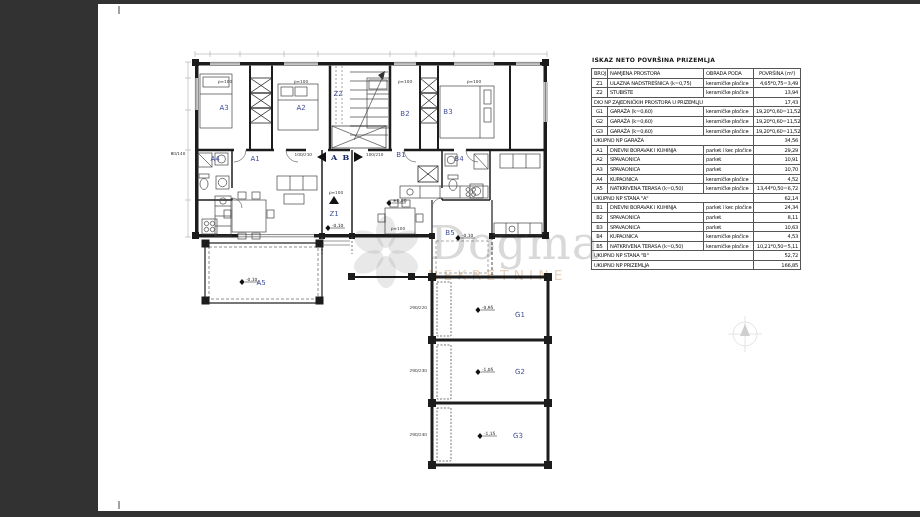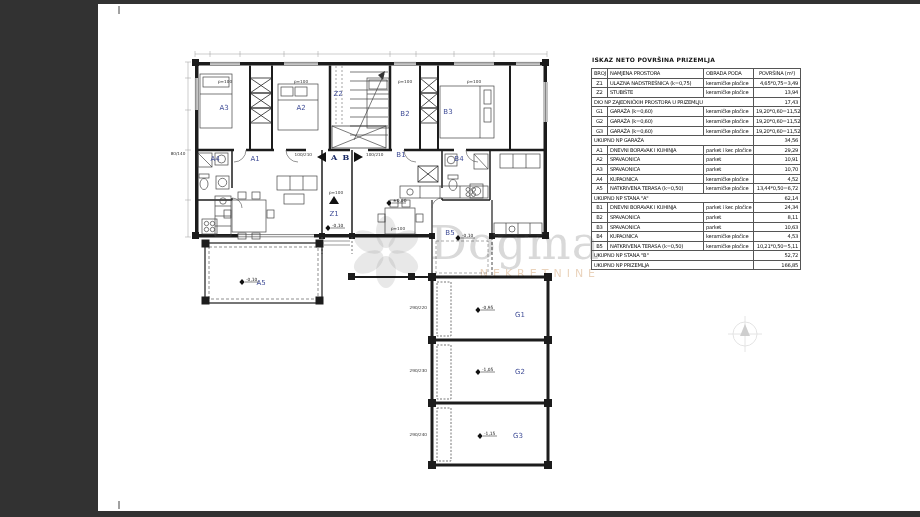--- a/index.html
+++ b/index.html
@@ -28,22 +28,22 @@
   .tinyE{font:4.2px "DejaVu Sans",sans-serif;fill:#333;text-anchor:end;}
   .tinyS{font:4.2px "DejaVu Sans",sans-serif;fill:#333;text-anchor:start;}
   .elev{font:4.4px "DejaVu Sans",sans-serif;fill:#111;text-anchor:start;}
   .entry{font:bold 8px "DejaVu Serif",serif;fill:#1a2b66;text-anchor:middle;}
 
   
   .watermark{position:absolute;left:246px;top:206px;display:flex;align-items:flex-start;
              pointer-events:none;mix-blend-mode:multiply;}
   .wm-text{font-family:"DejaVu Serif",serif;font-size:46px;line-height:46px;
            color:rgba(130,130,130,0.30);letter-spacing:1px;margin:10px 0 0 2px;}
-  .wm-sub{font-size:11px;letter-spacing:5px;color:rgba(200,140,80,0.38);
-          text-align:right;margin-top:1px;}
+  .wm-sub{font-size:14px;letter-spacing:5px;color:rgba(200,140,80,0.38);
+          text-align:left;margin-top:1px;}
 </style>
 </head>
 <body>
 
 <div id="paper">
 
   <svg id="plan-svg" width="822" height="507" viewBox="0 0 822 507">
 
     <g stroke="#444" stroke-width="1">
       <line x1="21" y1="2" x2="21" y2="10"></line>

